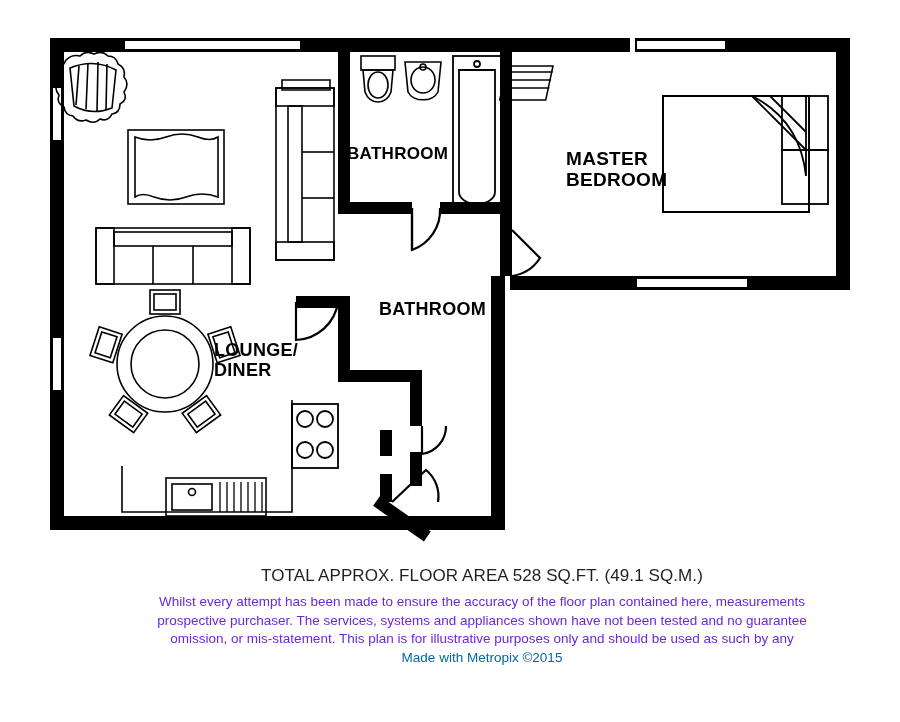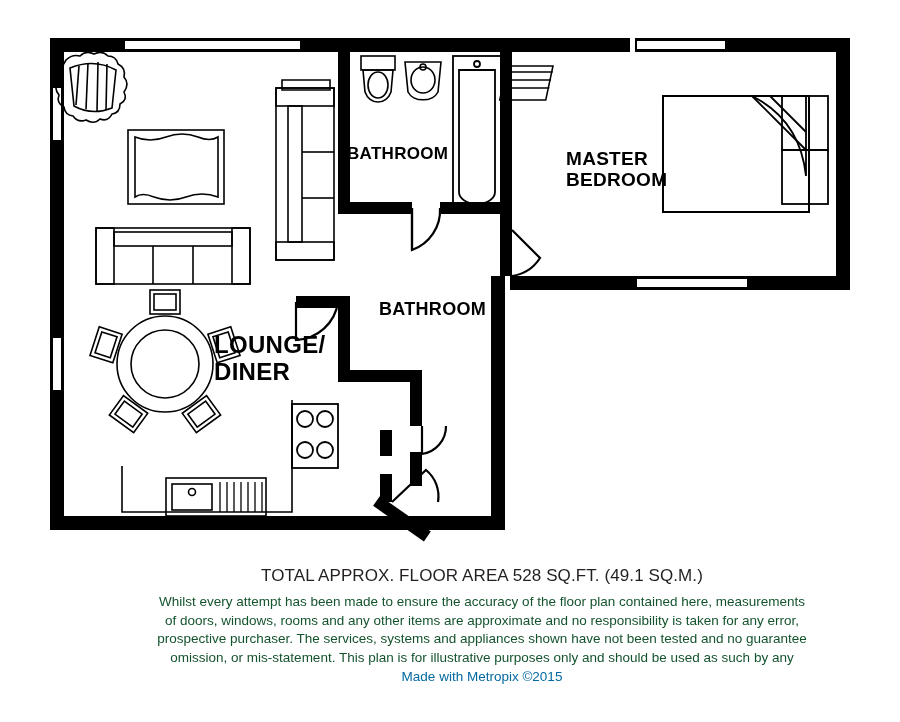--- a/index.html
+++ b/index.html
@@ -45,40 +45,40 @@
     top: 148px;
     font-size: 19px;
   }
   #label-hallway {
     left: 379px;
     top: 299px;
     font-size: 18px;
   }
   #label-lounge {
     left: 214px;
-    top: 332px;
-    font-size: 24px;
+    top: 340px;
+    font-size: 18px;
   }
   #footer {
     position: absolute;
     left: 0;
     top: 566px;
     width: 900px;
     text-align: center;
     margin-left: 32px;
   }
   #footer-total {
     font-size: 17px;
     color: #231f20;
     margin-bottom: 7px;
     letter-spacing: 0.1px;
   }
   #footer-disclaimer {
     font-size: 13.5px;
-    color: #14532d;
+    color: #6d28d9;
     line-height: 1.38;
     width: 740px;
     margin: 0 auto;
     text-align: center;
   }
   #footer-credit {
     font-size: 13.5px;
     color: #0369a1;
     margin-top: 1px;
   }
@@ -289,20 +289,19 @@
   <div class="room-label" id="label-master">MASTER
 BEDROOM</div>
   <div class="room-label" id="label-hallway">BATHROOM</div>
   <div class="room-label" id="label-lounge">LOUNGE/
 DINER</div>
 
   <div id="footer">
     <div id="footer-total">TOTAL APPROX. FLOOR AREA 528 SQ.FT. (49.1 SQ.M.)</div>
     <div id="footer-disclaimer">
       <div>Whilst every attempt has been made to ensure the accuracy of the floor plan contained here, measurements</div>
-      <div>of doors, windows, rooms and any other items are approximate and no responsibility is taken for any error,</div>
       <div>prospective purchaser. The services, systems and appliances shown have not been tested and no guarantee</div>
       <div>omission, or mis-statement. This plan is for illustrative purposes only and should be used as such by any</div>
     </div>
     <div id="footer-credit">Made with Metropix ©2015</div>
   </div>
 
 </div>
 
 </body></html>

